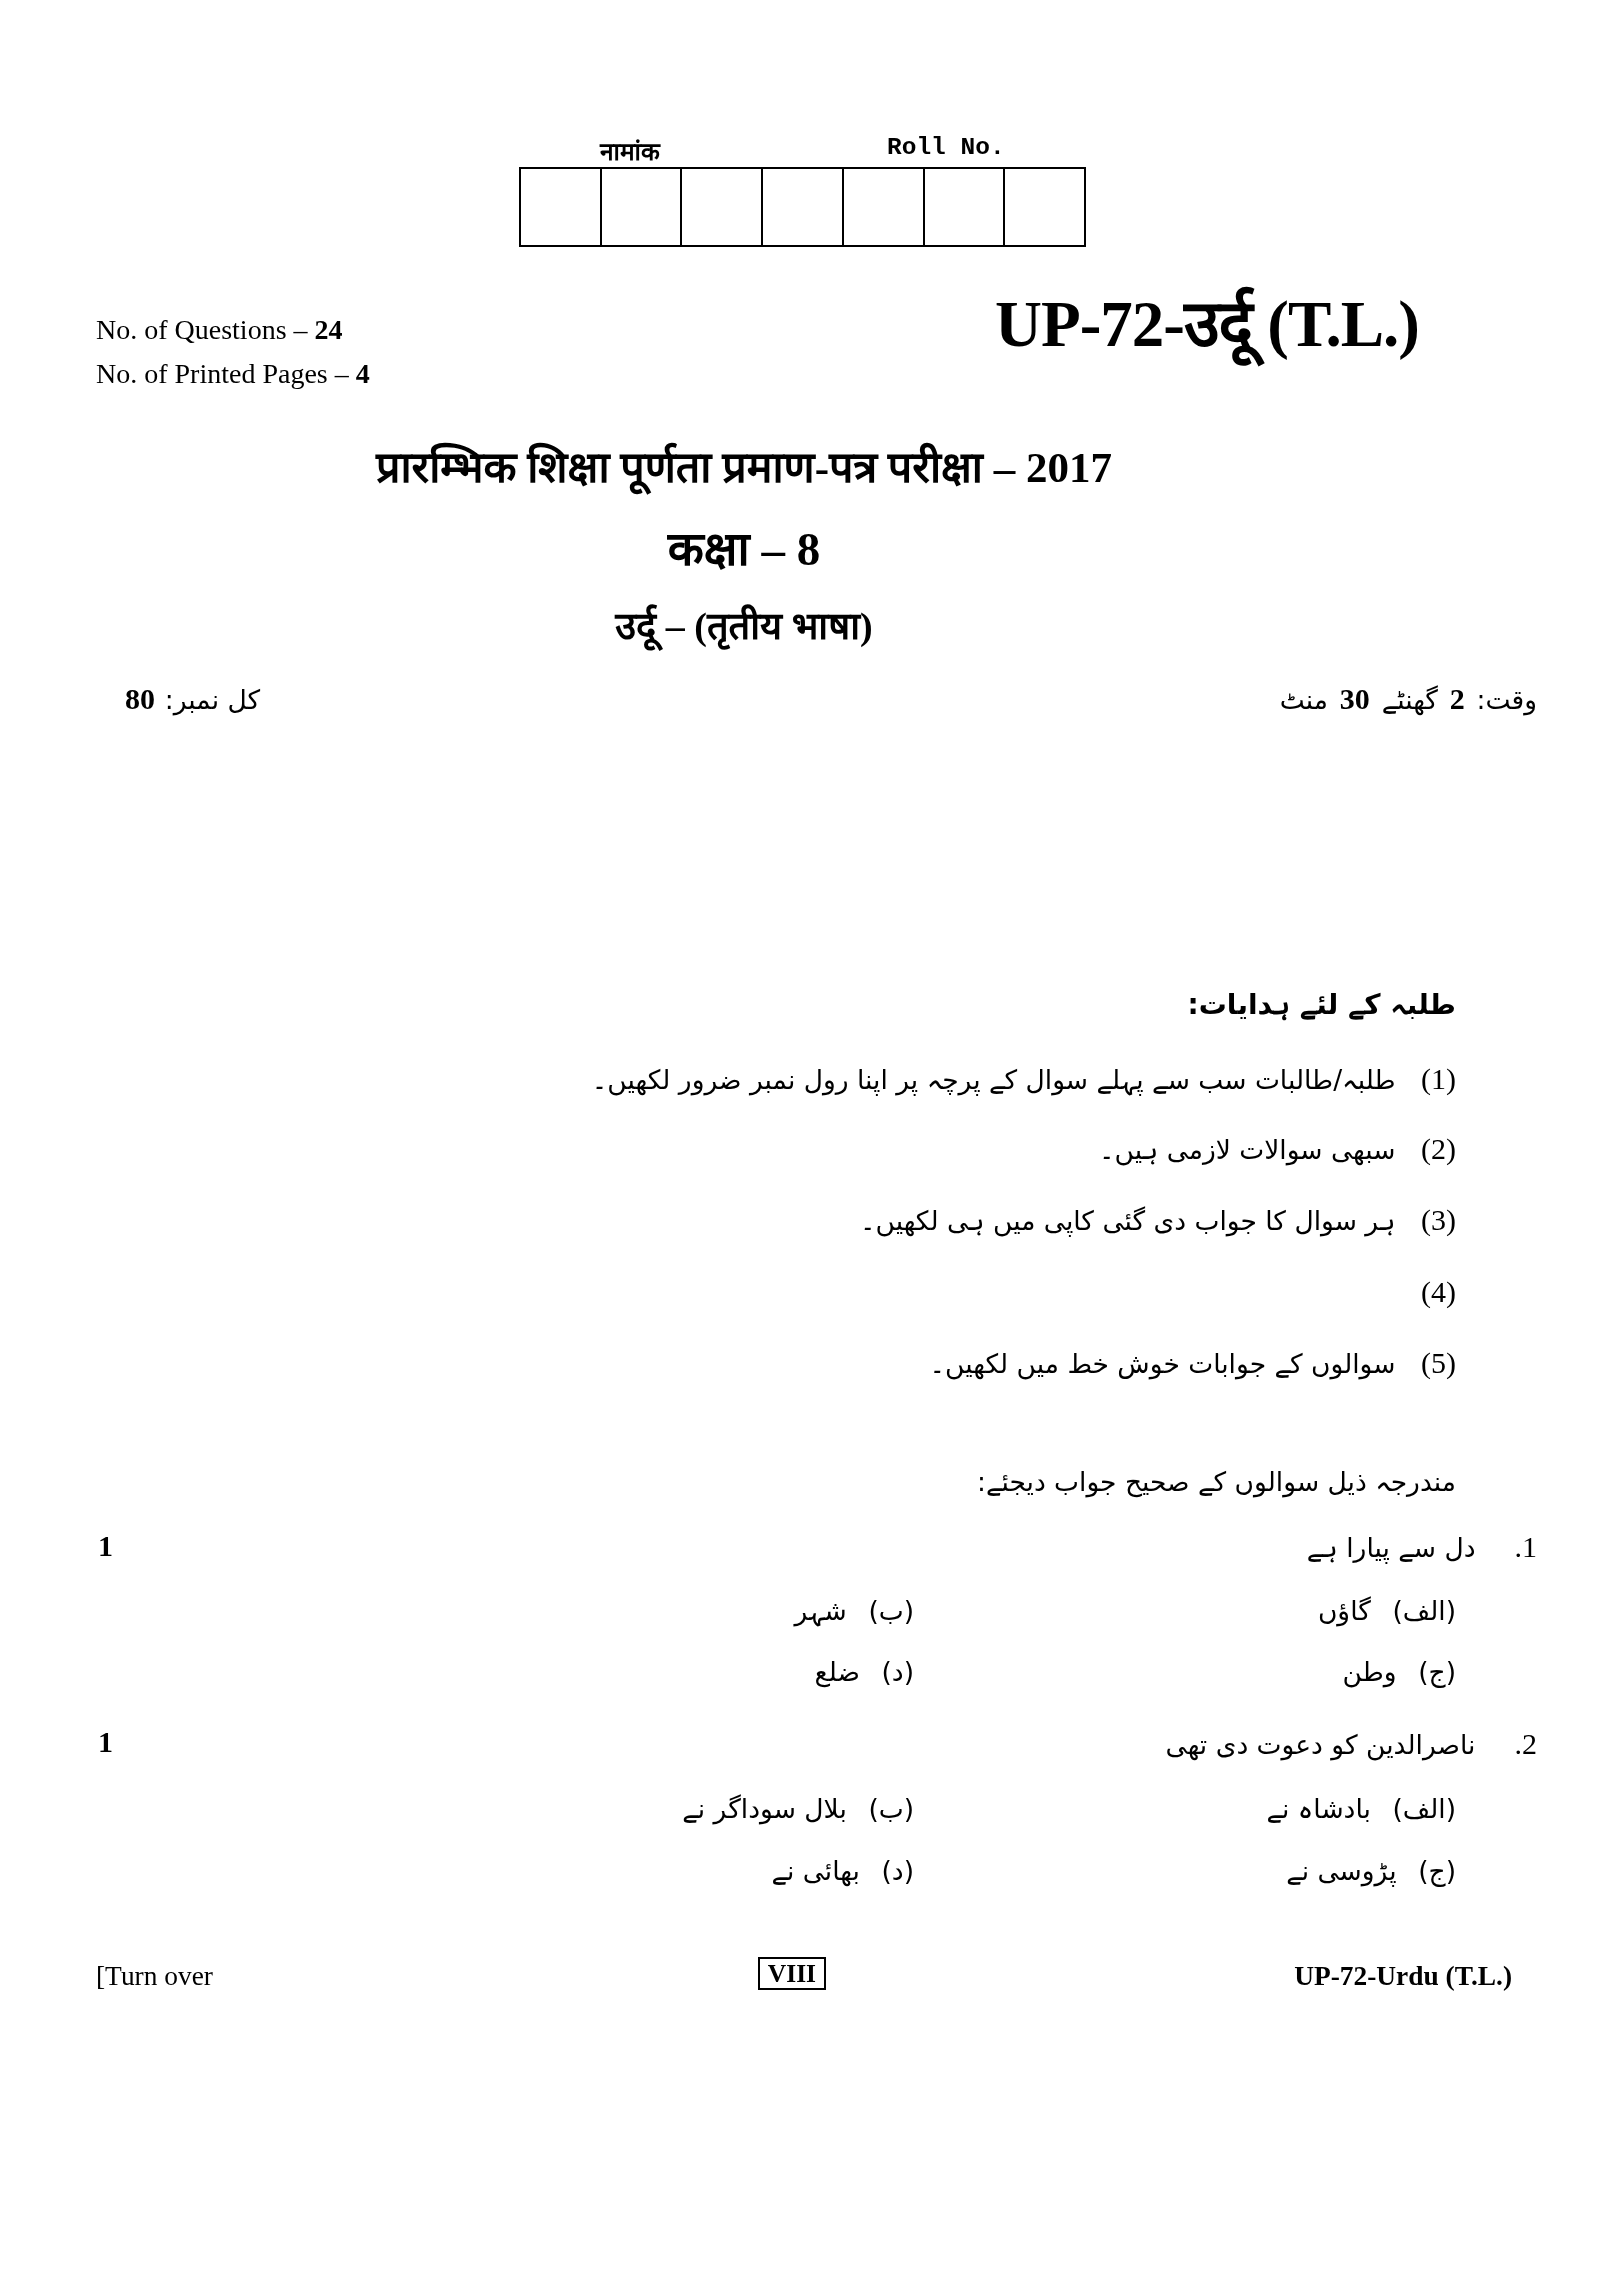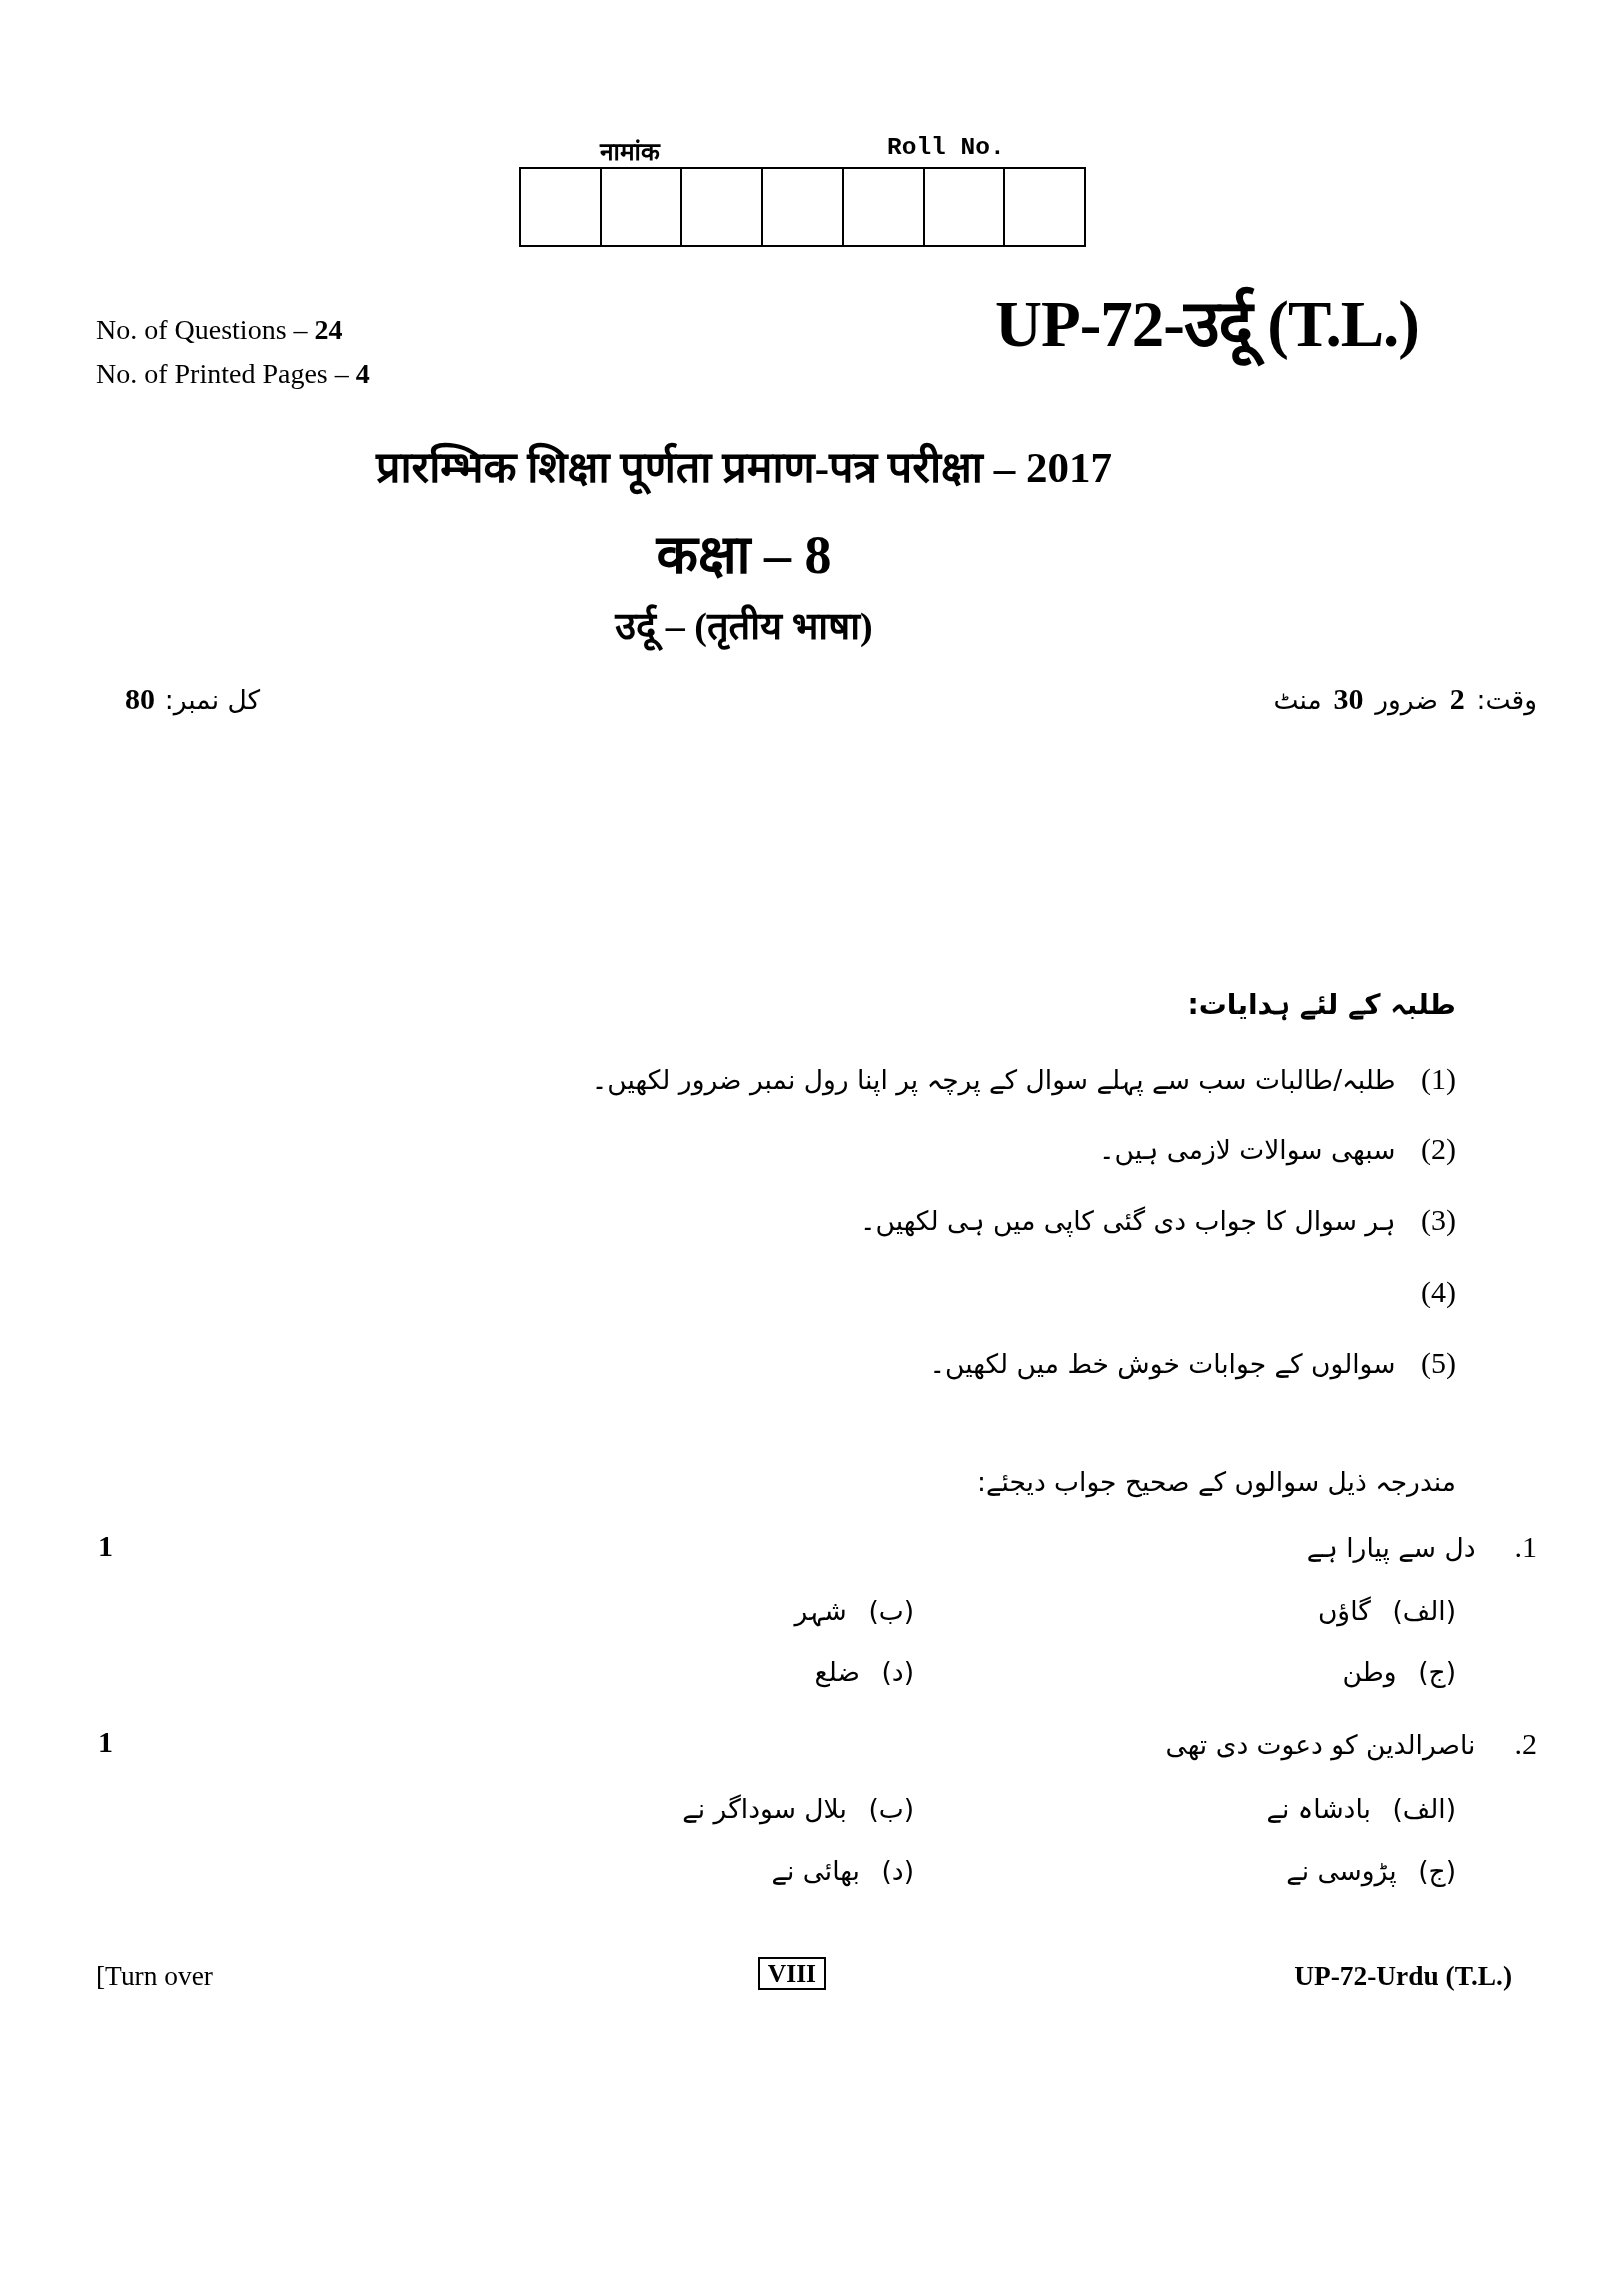--- a/index.html
+++ b/index.html
@@ -9,21 +9,21 @@
   .bold { font-weight: bold; }
   .roll-label { font-size: 24.5px; font-weight: bold; }
   .roll-box { position: absolute; left: 519px; top: 167px; width: 567px; height: 80px;
               border: 2.9px solid #000; box-sizing: border-box; display: flex; }
   .roll-cell { flex: 1; border-right: 2px solid #000; }
   .roll-cell:last-child { border-right: none; }
   .code-title { font-size: 65px; font-weight: bold; letter-spacing: -1px; }
   .meta { font-size: 28px; }
   .center { left: 0; width: 1488px; text-align: center; }
   .h1 { font-size: 43px; font-weight: bold; }
-  .h2 { font-size: 54px; font-weight: bold; font-family: Liberation Serif, serif; }
+  .h2 { font-size: 47px; font-weight: bold; font-family: Liberation Serif, serif; }
   .h3 { font-size: 38px; font-weight: bold; }
   .urdu { direction: rtl; font-family: "DejaVu Sans", sans-serif; font-size: 26.5px; }
   .urdu-num { font-family: "Liberation Serif", serif; font-size: 30px; }
   .instr-row { position: absolute; right: 164px; direction: rtl; display: flex; align-items: center; gap: 25.5px; white-space: nowrap; }
   .q-row { position: absolute; right: 83px; direction: rtl; display: flex; align-items: center; gap: 39px; white-space: nowrap; }
   .opt { position: absolute; direction: rtl; display: flex; align-items: center; gap: 21.6px; white-space: nowrap; }
   .mark { position: absolute; left: 98px; font-size: 30px; font-weight: bold; }
   .footer { font-size: 27.4px; }
   .page-box { border: 2px solid #000; padding: 0 7.8px; font-size: 25.5px; font-weight: bold; }
 </style>
@@ -55,21 +55,21 @@
 <div class="abs center h2" style="top:515px;">कक्षा – 8</div>
 <div class="abs center h3" style="top:598px;">उर्दू – (तृतीय भाषा)</div>
 
 <div class="abs" style="left:125px; top:682px; direction:rtl; display:flex; align-items:center; gap:9.8px;">
   <span class="urdu">کل نمبر:</span>
   <span class="urdu-num bold">80</span>
 </div>
 <div class="abs" style="right:83px; top:682px; direction:rtl; display:flex; align-items:center; gap:11.8px;">
   <span class="urdu">وقت:</span>
   <span class="urdu-num bold">2</span>
-  <span class="urdu">ضرور</span>
+  <span class="urdu">گھنٹے</span>
   <span class="urdu-num bold">30</span>
   <span class="urdu">منٹ</span>
 </div>
 
 <div class="abs urdu bold" style="right:164px; top:988px; font-size:28px;">طلبہ کے لئے ہدایات:</div>
 
 <div class="instr-row" style="top:1062px;">
   <span class="urdu-num">(1)</span>
   <span class="urdu">طلبہ/طالبات سب سے پہلے سوال کے پرچہ پر اپنا رول نمبر ضرور لکھیں۔</span>
 </div>

